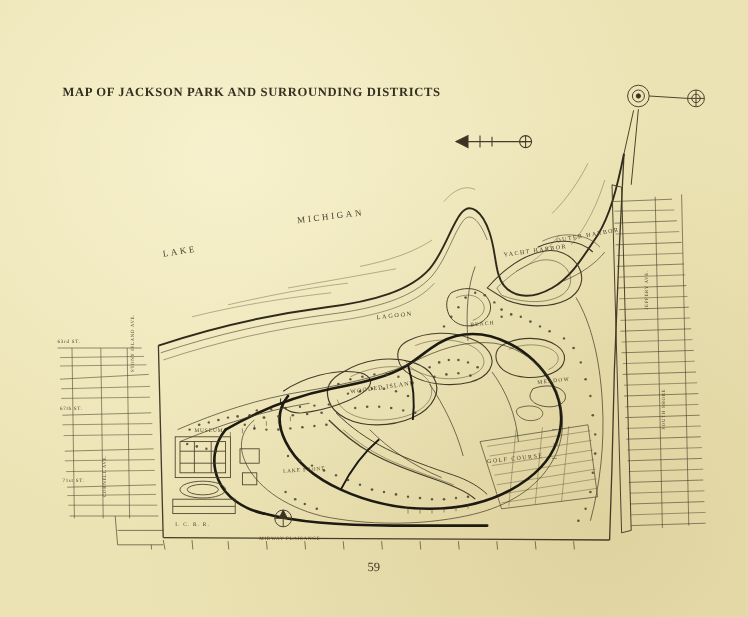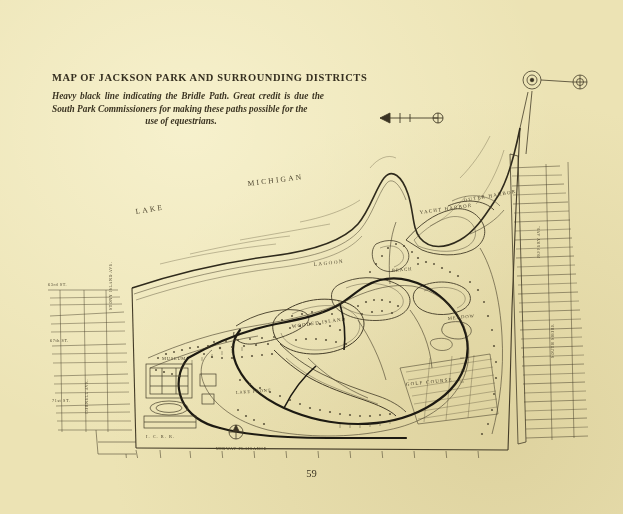--- a/index.html
+++ b/index.html
@@ -80,25 +80,20 @@
     fill: #4a422c;
   }
 </style>
 </head>
 <body>
 
 <div id="page">
 
   <div id="title-block">
     <div id="map-title">MAP OF JACKSON PARK AND SURROUNDING DISTRICTS</div>
-    <div id="map-subtitle">
-      <span>Heavy black line indicating the Bridle Path.  Great credit is due the</span>
-      <span>South Park Commissioners for making these paths possible for the</span>
-      <span class="last-line">use of equestrians.</span>
-    </div>
   </div>
 
   <div id="map-figure">
     <svg width="560" height="400" viewBox="0 0 560 400" xmlns="http://www.w3.org/2000/svg">
       <defs>
         <pattern id="hatch" width="6" height="6" patternUnits="userSpaceOnUse" patternTransform="rotate(35)">
           <line x1="0" y1="0" x2="0" y2="6" stroke="#4a422c" stroke-width="0.45"></line>
         </pattern>
         <pattern id="stipple" width="5" height="5" patternUnits="userSpaceOnUse">
           <circle cx="1.2" cy="1.2" r="0.45" fill="#4a422c"></circle>

